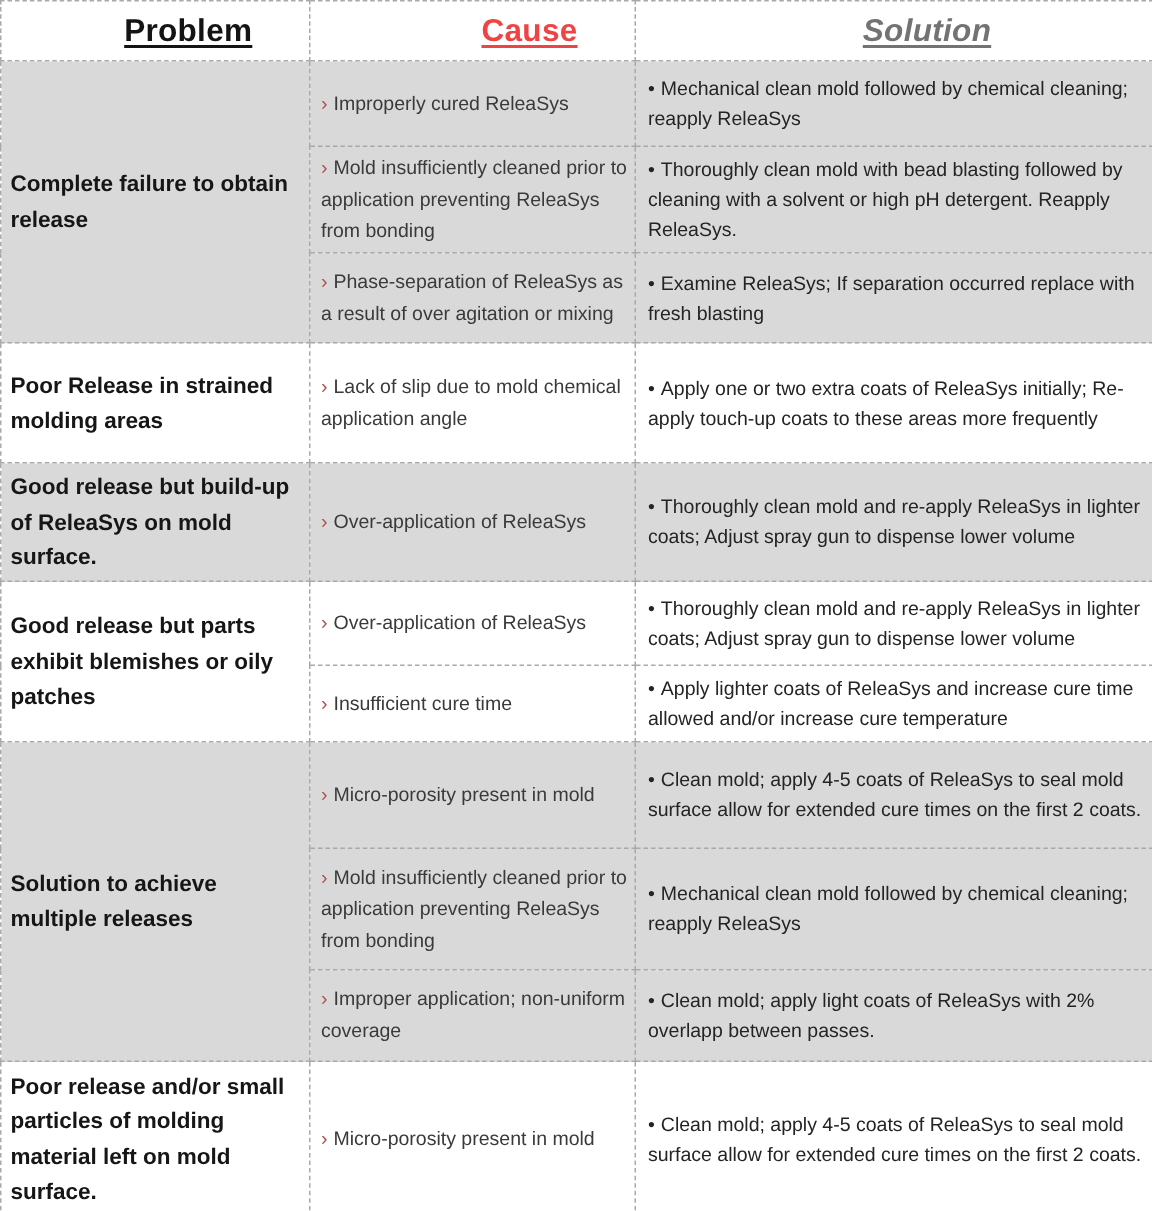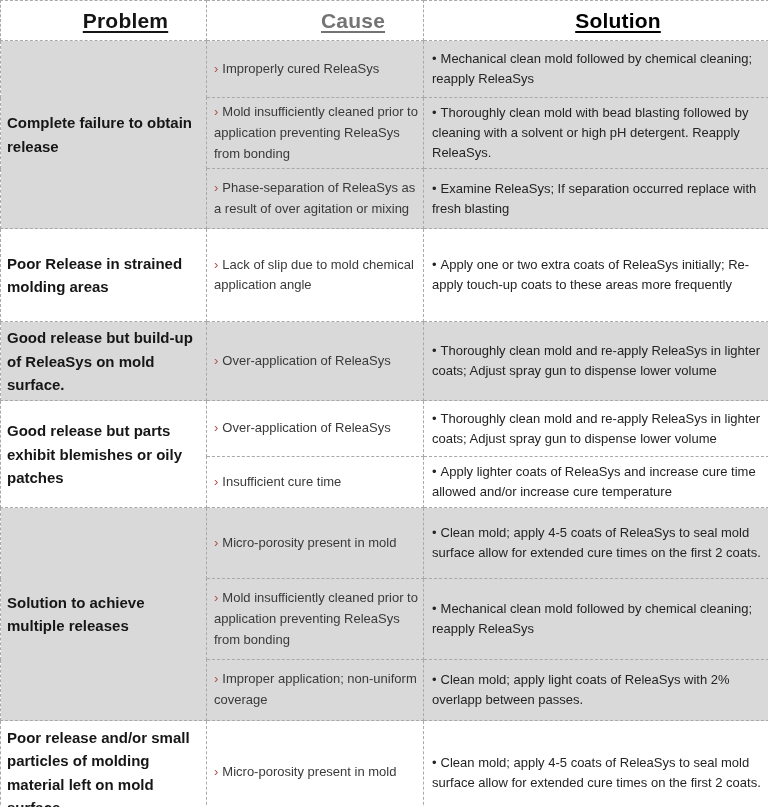--- a/index.html
+++ b/index.html
@@ -30,22 +30,22 @@
     font-weight: bold;
     letter-spacing: 0.2px;
     padding-left: 45px;
   }
   .hdr-text {
     text-decoration: underline;
     text-decoration-thickness: 2px;
     text-underline-offset: 3px;
   }
   th.h-problem  .hdr-text { color: #141414; }
-  th.h-cause    .hdr-text { color: #737373; margin-left: 32px; }
-  th.h-solution .hdr-text { color: #000000; }
+  th.h-cause    .hdr-text { color: #ef4444; margin-left: 32px; }
+  th.h-solution .hdr-text { color: #737373; font-style: italic; }
 
   tr.shade-gray  td { background: #d9d9d9; }
   tr.shade-white td { background: #ffffff; }
 
   td.problem-cell {
     text-align: left;
     vertical-align: middle;
     font-weight: bold;
     font-size: 15px;
     line-height: 1.55;
@@ -117,21 +117,21 @@
   </tr>
   <tr class="shade-gray" style="height:60px">
     <td class="cause-cell">
       <span class="cause-bullet">›</span><span>Phase-separation of ReleaSys as a result of over agitation or mixing</span>
     </td>
     <td class="solution-cell">
       <span class="solution-bullet">•</span><span>Examine ReleaSys; If separation occurred replace with fresh blasting</span>
     </td>
   </tr>
 
-  <tr class="shade-white" style="height:93px">
+  <tr class="shade-white" style="height:80px">
     <td class="problem-cell">Poor Release in strained molding areas</td>
     <td class="cause-cell">
       <span class="cause-bullet">›</span><span>Lack of slip due to mold chemical application angle</span>
     </td>
     <td class="solution-cell">
       <span class="solution-bullet">•</span><span>Apply one or two extra coats of ReleaSys initially; Re-apply touch-up coats to these areas more frequently</span>
     </td>
   </tr>
 
   <tr class="shade-gray" style="height:75px">

